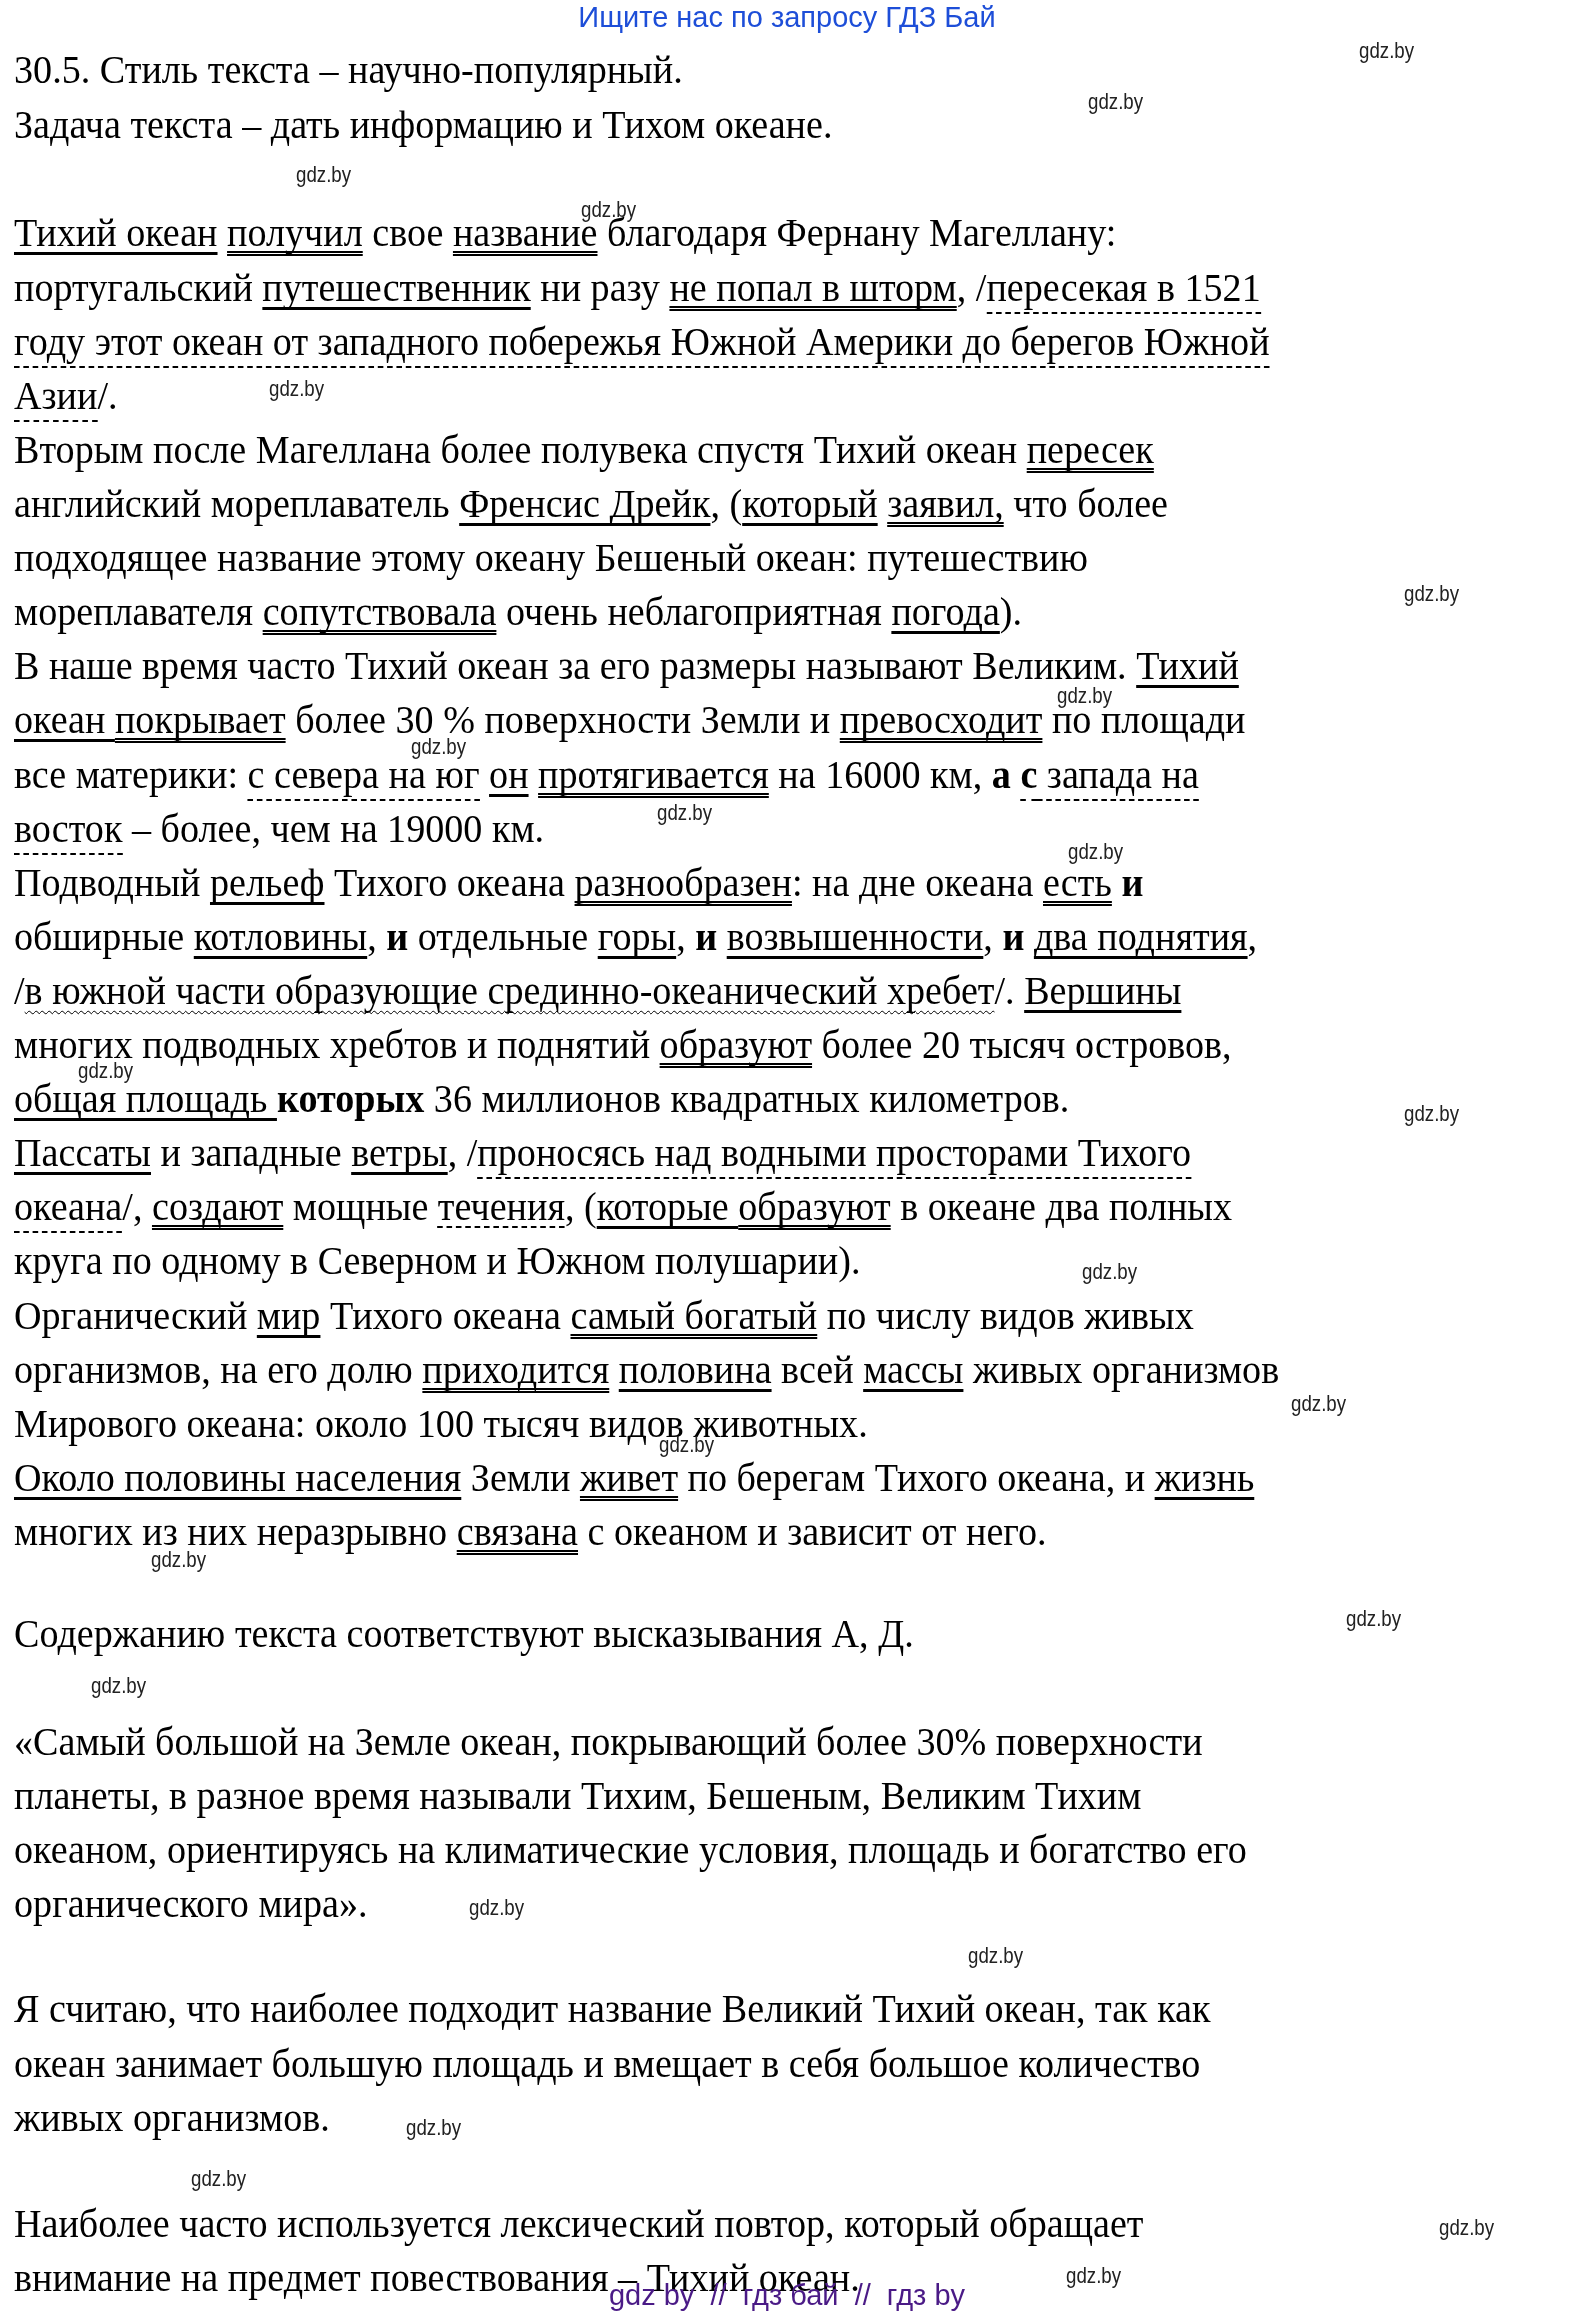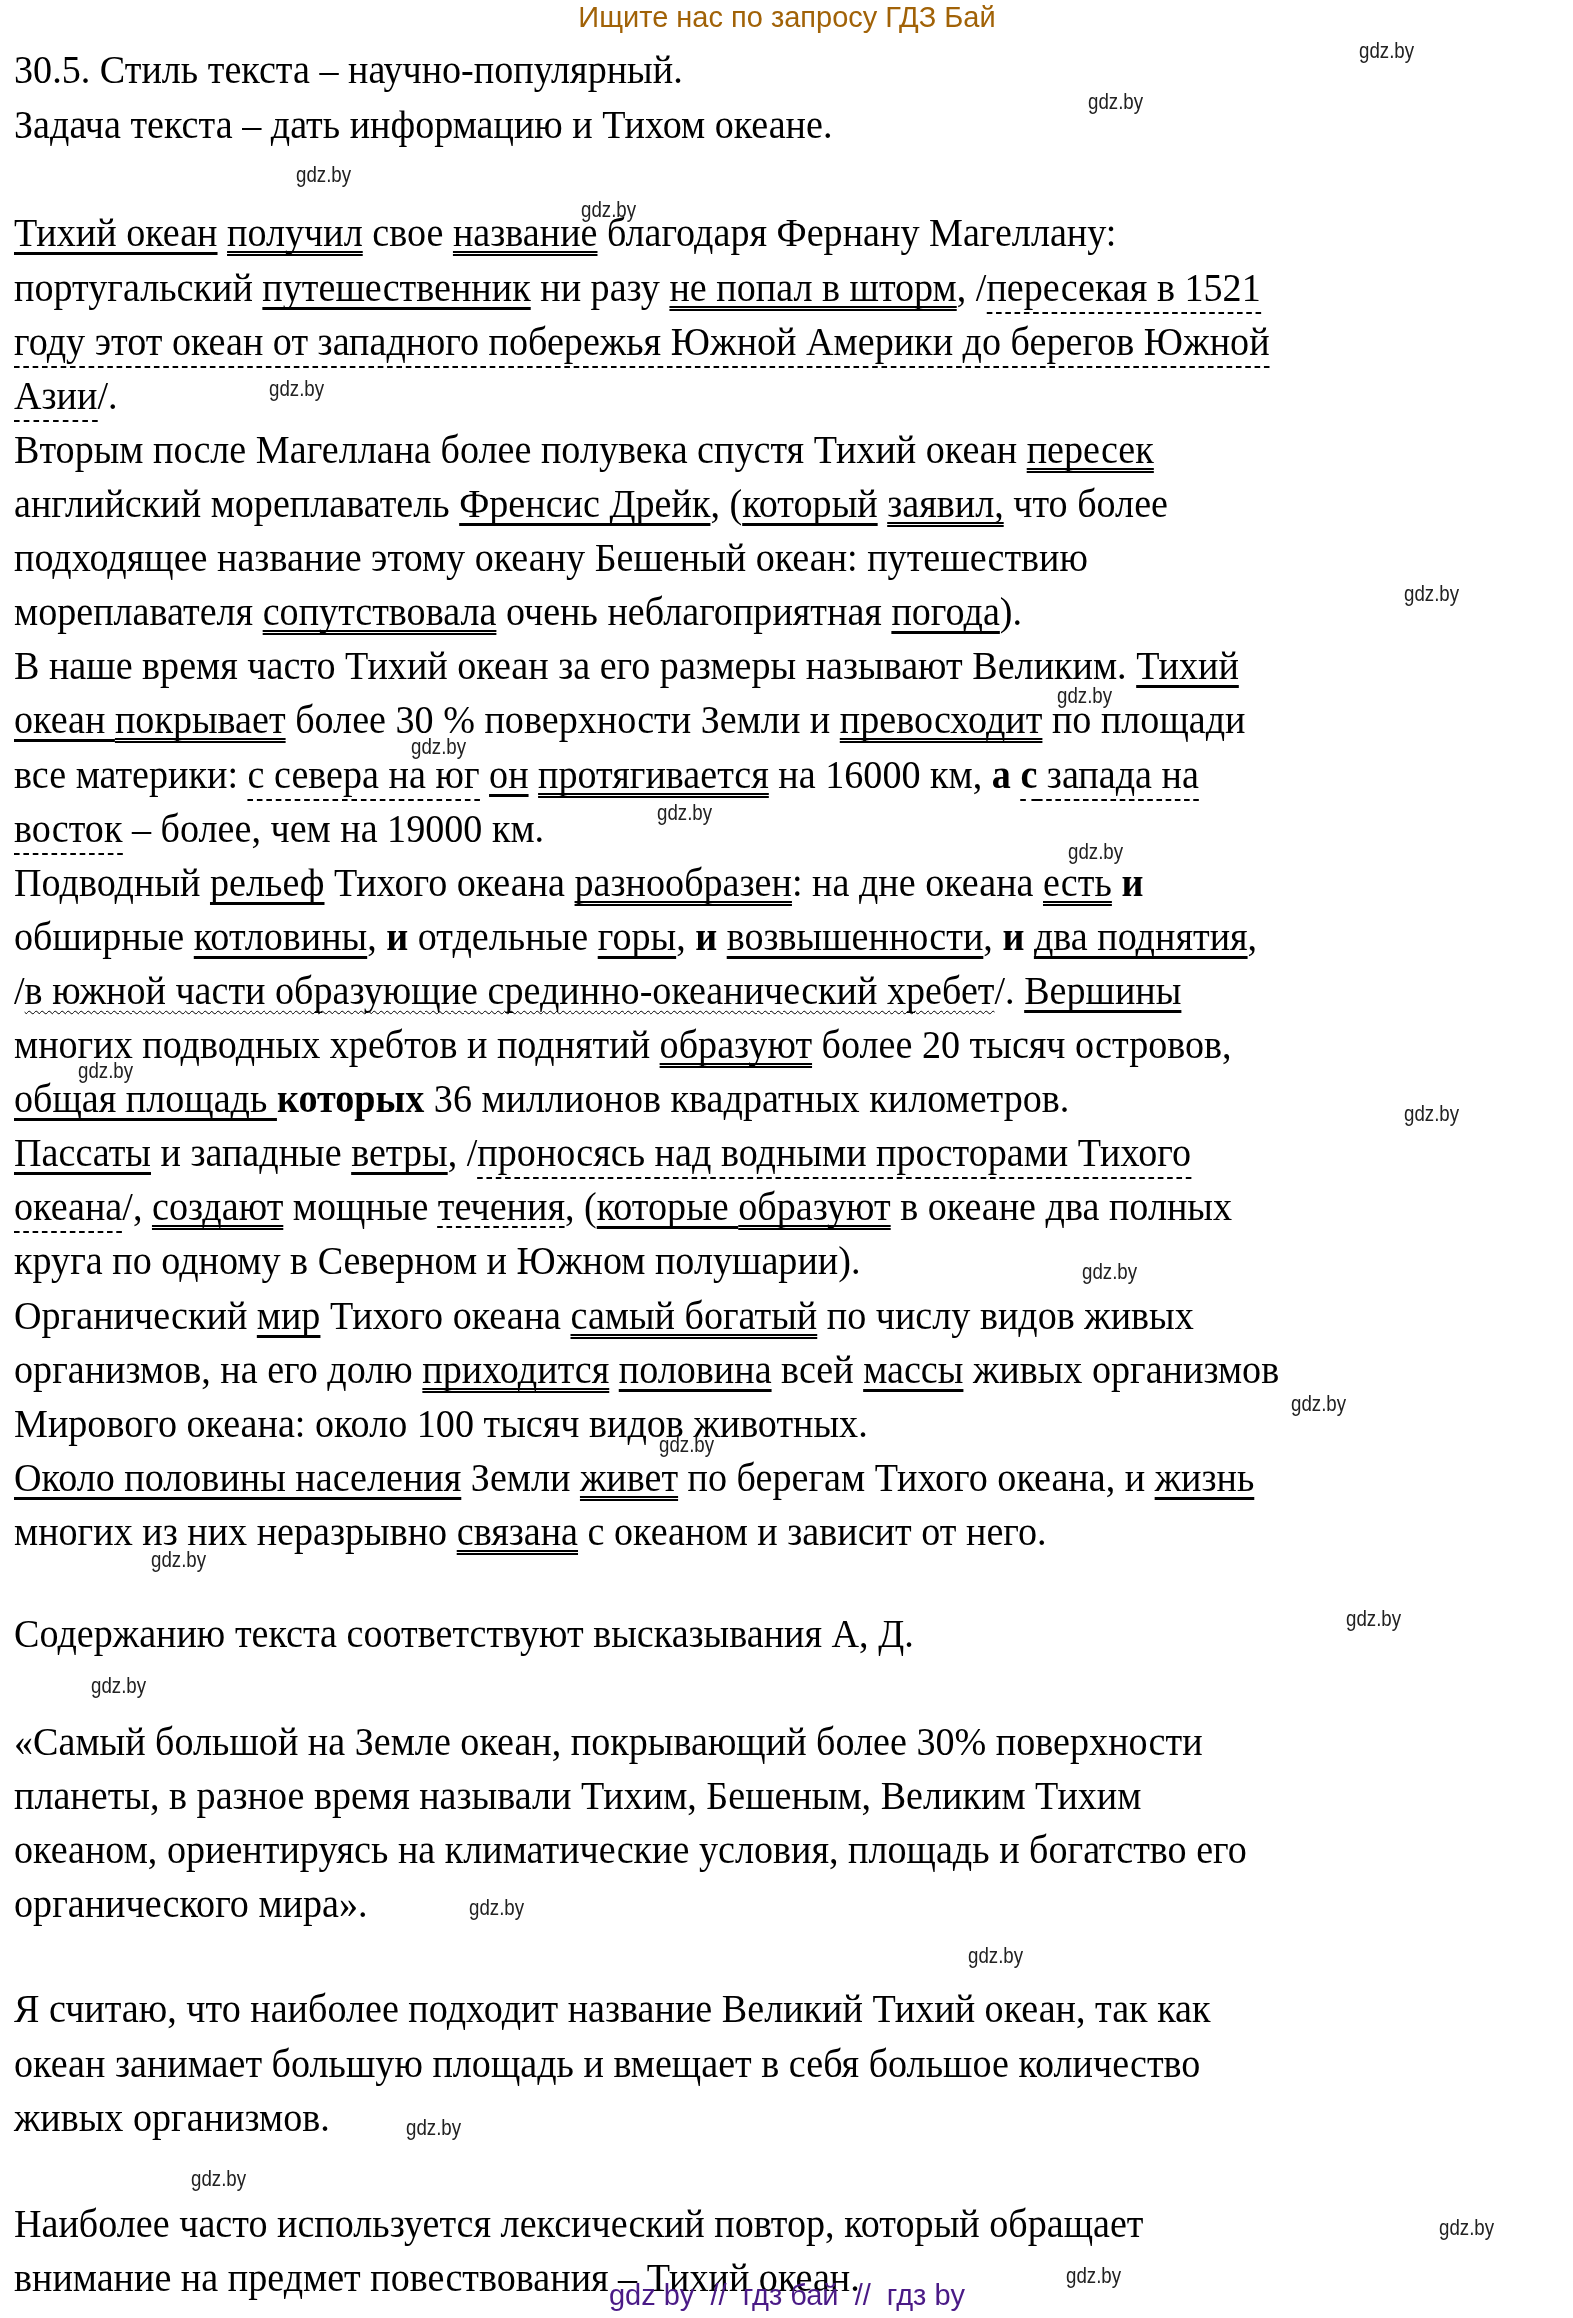--- a/index.html
+++ b/index.html
@@ -1,18 +1,18 @@
 <!DOCTYPE html>
 <html style="font-size:12.7px"><head>
 <meta charset="utf-8">
 <style>
   html, body { margin:0; padding:0; background:#ffffff; }
   body { width:1574px; height:2319px; position:relative; overflow:hidden; }
   .top-banner { position:absolute; top:0; left:0; width:1574px; text-align:center;
-    font-family:"Liberation Sans", sans-serif; font-size:29px; color:#a16207; line-height:35px; }
+    font-family:"Liberation Sans", sans-serif; font-size:29px; color:#1d4ed8; line-height:35px; }
   .bottom-banner { position:absolute; top:2276px; left:0; width:1574px; text-align:center;
     font-family:"Liberation Sans", sans-serif; font-size:29px; color:#4a1a86; line-height:38px; white-space:pre; }
   .line { position:absolute; left:14.3px; font-family:"Liberation Serif", serif; font-size:41px;
     line-height:49px; color:#000; white-space:pre; transform-origin:0 0; transform:scaleX(0.93); }
   .seg { text-decoration-skip-ink:none; }
   .s { text-decoration:underline solid #000; text-decoration-thickness:3.2px; text-underline-offset:5.6px; }
   .p { text-decoration:underline double #000; text-decoration-thickness:2.4px; text-underline-offset:4.8px; }
   .a { border-bottom:2.4px dashed #000; padding-bottom:2.4px; }
   .o { text-decoration:underline dashed #000; text-decoration-thickness:2.4px; text-underline-offset:5.6px; }
   .w { text-decoration:underline wavy #000; text-decoration-thickness:0.8px; text-underline-offset:6.4px; }

